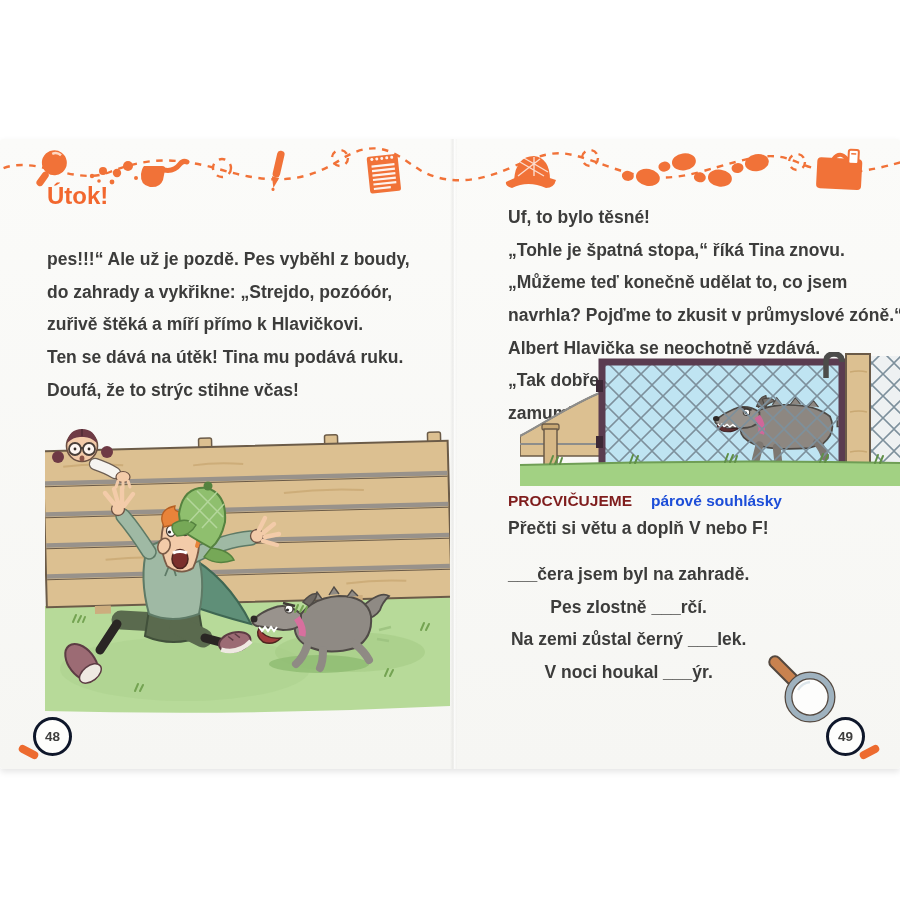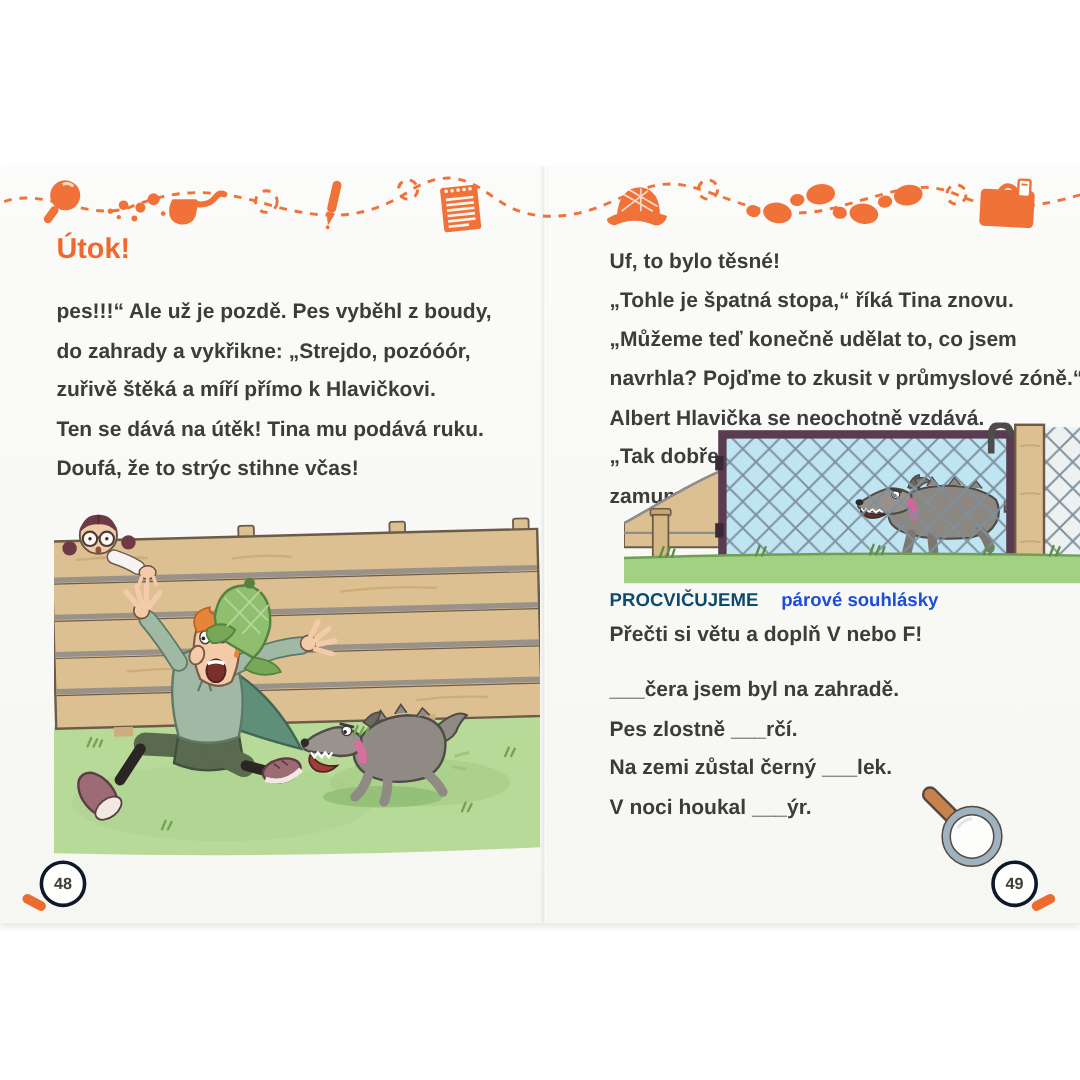--- a/index.html
+++ b/index.html
@@ -4,31 +4,31 @@
 <style>
   html,body{margin:0;padding:0;background:#ffffff;}
   .screen{position:relative;width:900px;height:900px;background:#ffffff;overflow:hidden;
           font-family:"Liberation Sans",sans-serif;}
   .book{position:absolute;left:0;top:139px;width:900px;height:630px;
         background:linear-gradient(#fbfbf9,#f6f6f3);border-radius:3px;
         box-shadow:0 3px 6px rgba(0,0,0,0.10);}
   .spine{position:absolute;left:450px;top:0;width:7px;height:100%;
          background:linear-gradient(90deg,rgba(0,0,0,0) 0%,rgba(0,0,0,0.06) 45%,
          rgba(255,255,255,0.65) 60%,rgba(0,0,0,0.02) 100%);}
-  .page-title{position:absolute;left:47px;top:194px;font-size:24px;font-weight:700;color:#f2672e;}
+  .page-title{position:absolute;left:47px;top:182px;font-size:24px;font-weight:700;color:#f2672e;}
   .story{position:absolute;font-size:17.5px;font-weight:700;color:#3c3c3b;}
   .story .line{height:32.7px;line-height:32.7px;white-space:nowrap;}
   #story-left{left:47px;top:243px;}
   #story-right{left:508px;top:201px;}
   .practice-heading{position:absolute;left:508px;top:492px;font-size:15.5px;font-weight:700;white-space:nowrap;}
-  .practice-label{color:#0c4a6e;}
+  .practice-label{color:#7f1d1d;}
   .practice-topic{color:#1d4ed8;margin-left:19px;}
   .instruction{position:absolute;left:508px;top:518px;font-size:17.5px;font-weight:700;color:#3c3c3b;text-align:right;}
   #exercise{left:508px;top:558px;}
-  #exercise .line{height:32.5px;line-height:32.5px;}
+  #exercise .line{height:32.5px;line-height:32.5px;text-align:center;}
   .badge{position:absolute;top:717px;width:33px;height:33px;border:3px solid #0f172a;border-radius:50%;
          background:#fefefc;display:flex;align-items:center;justify-content:center;
          font-size:13.5px;font-weight:700;color:#3e3e3d;z-index:4;}
   #badge-left{left:33px;}
   #badge-right{left:826px;}
   .bh{position:absolute;width:21px;height:8px;border-radius:4px;background:#ed6b2f;}
   #badge-left .bh{left:-18px;bottom:-3px;transform:rotate(28deg);}
   #badge-right .bh{right:-18px;bottom:-3px;transform:rotate(-28deg);}
   .abs{position:absolute;}
 </style>

